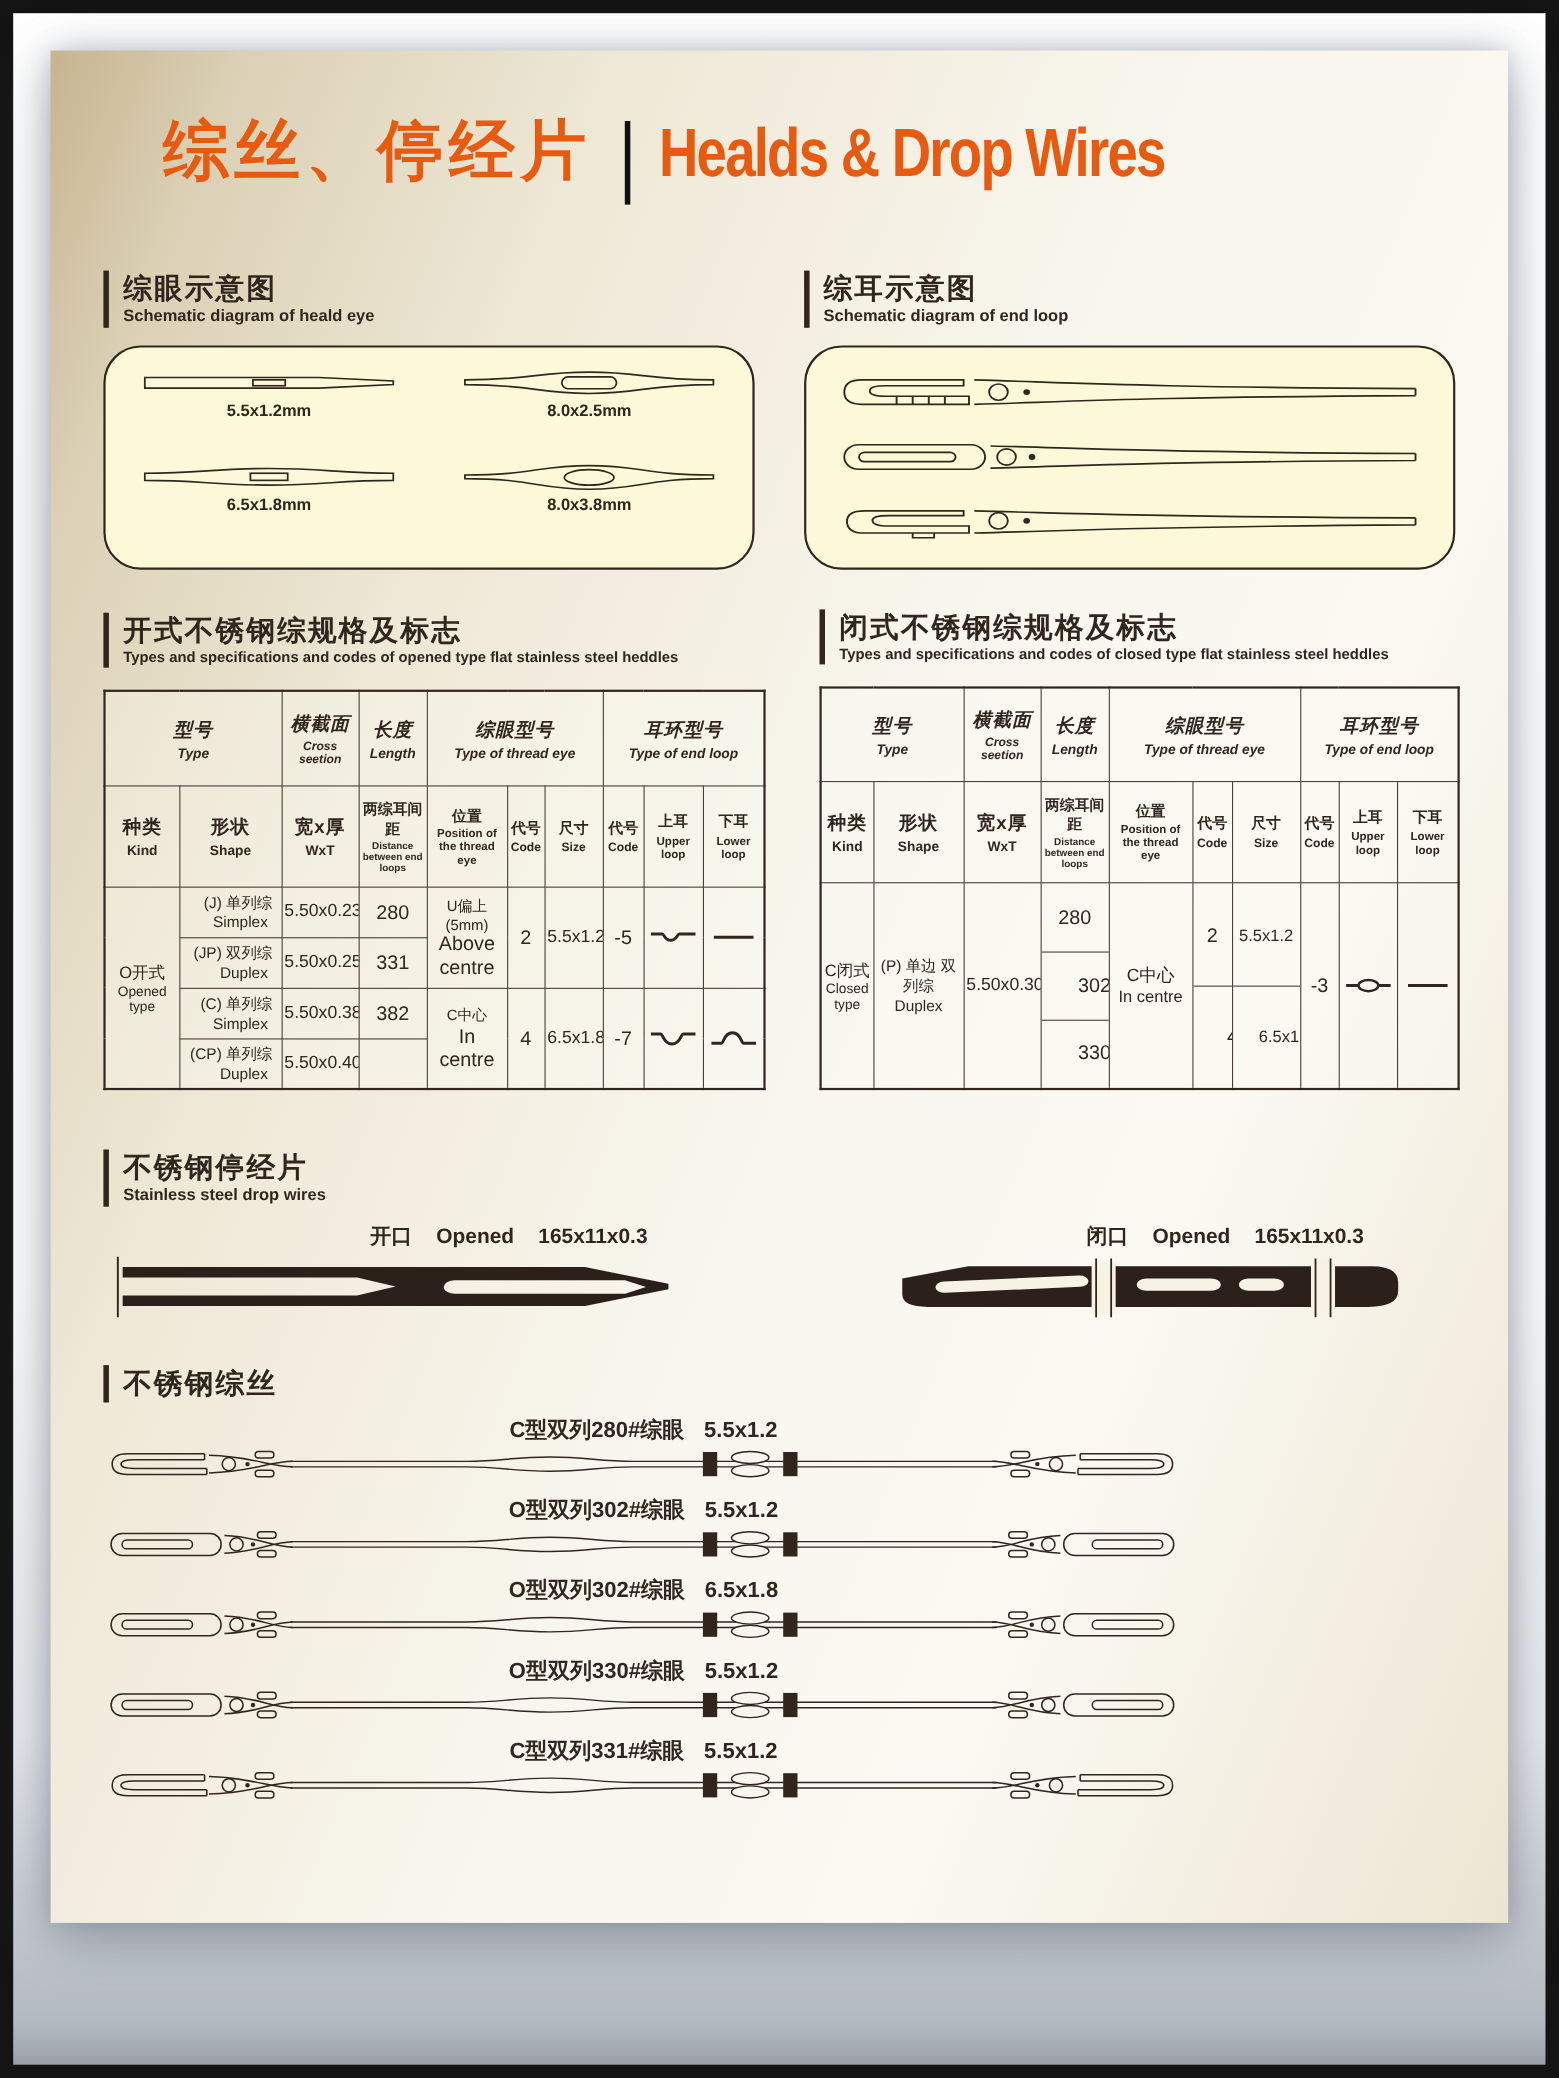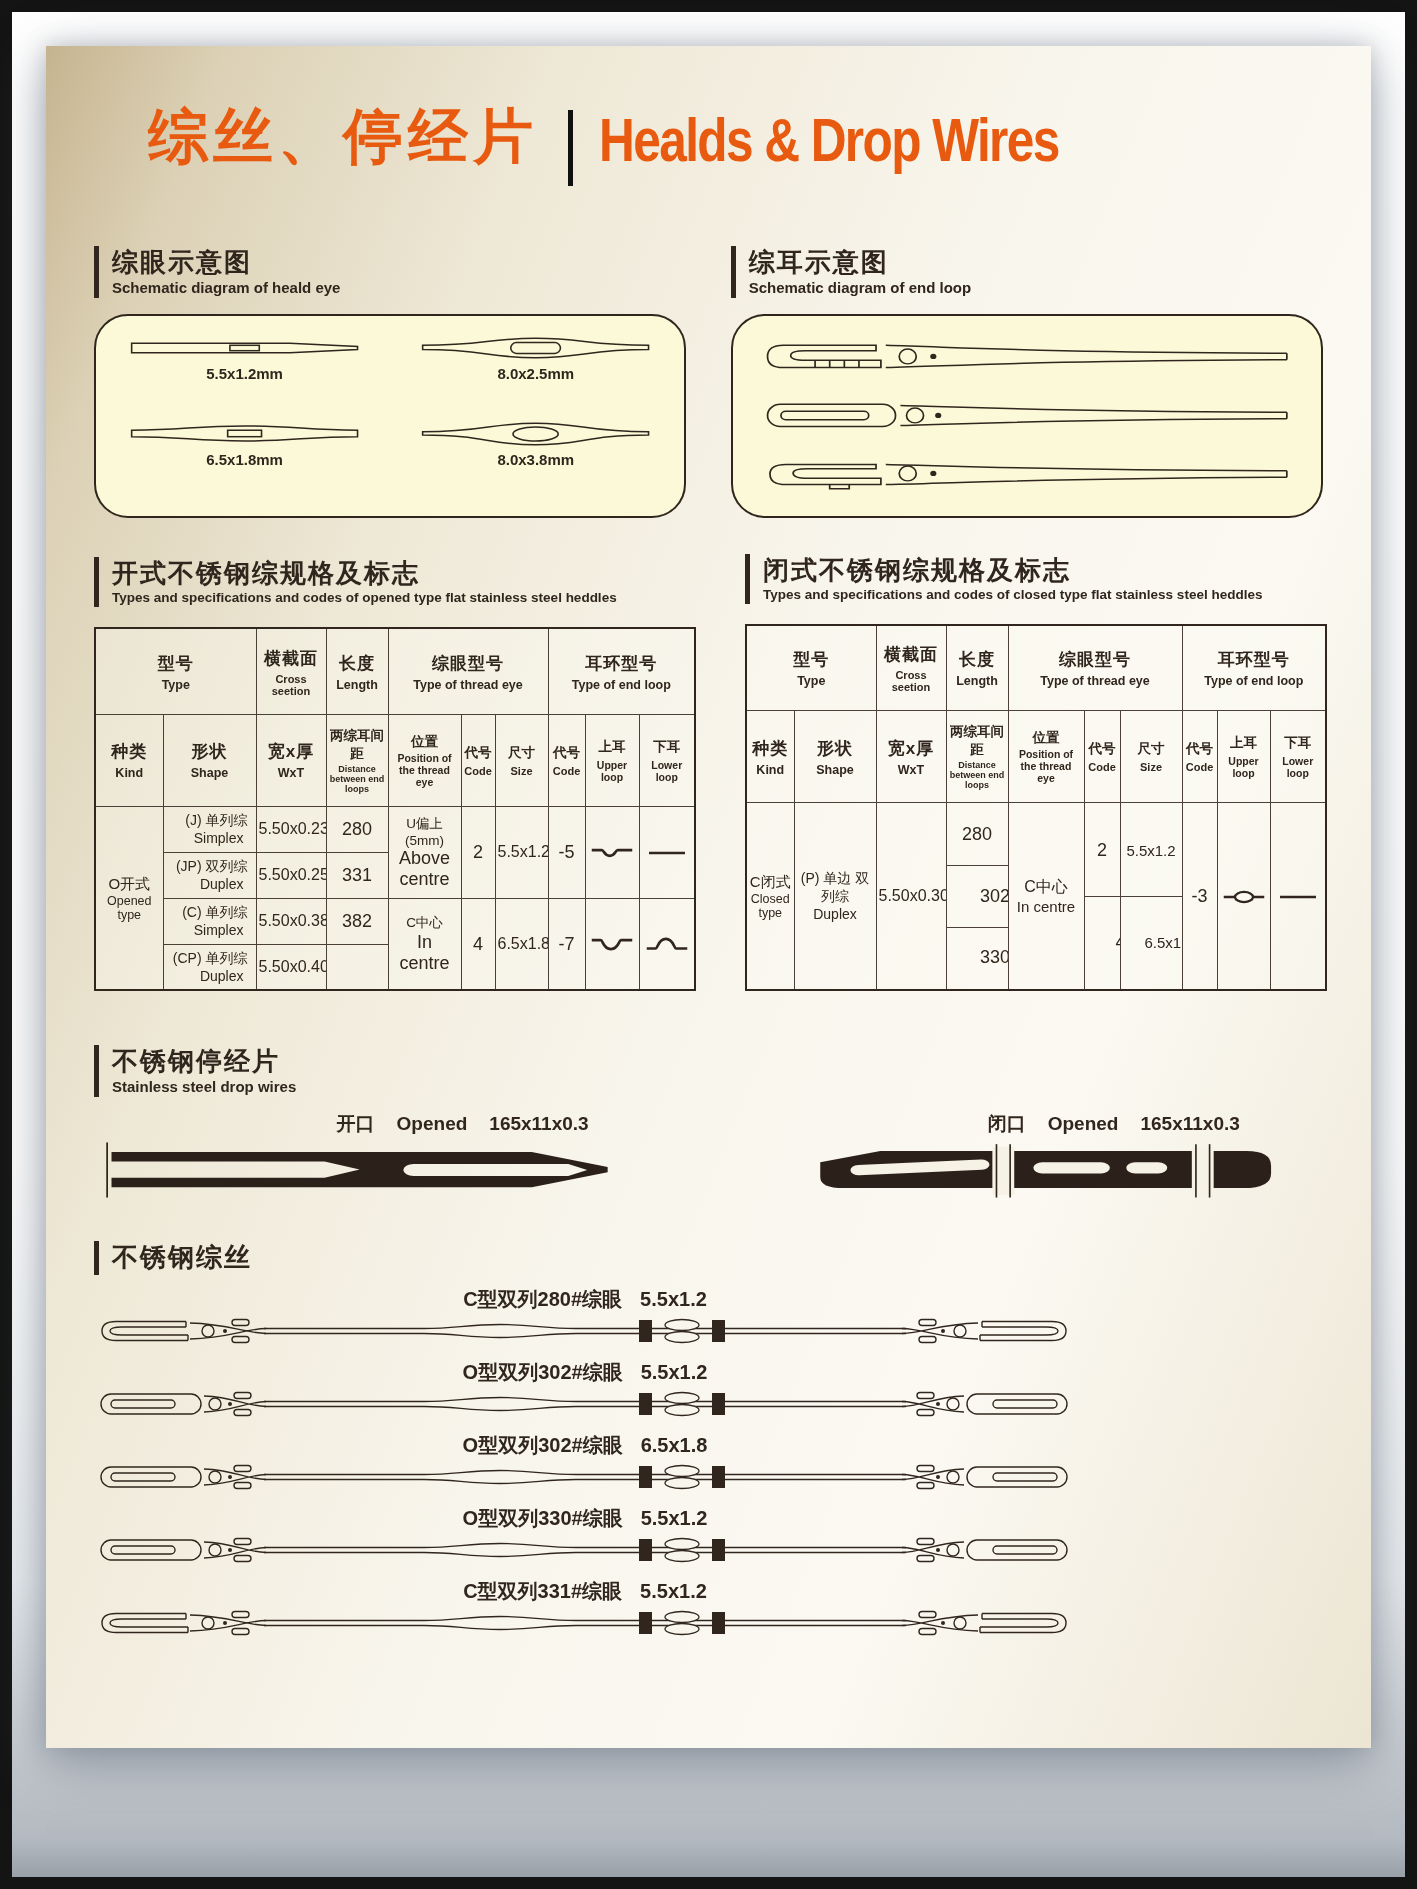--- a/index.html
+++ b/index.html
@@ -34,21 +34,21 @@
               padding:12px 26px;box-sizing:border-box;}
   .loop-stack svg{width:100%;height:36px;display:block;}
   
   .sec-tables{margin-top:104px;display:flex;justify-content:space-between;align-items:flex-end;}
   .tbl-col-l{width:600px;}
   .tbl-col-r{width:578px;}
   table.spec{border-collapse:collapse;width:100%;table-layout:fixed;margin-top:20px;
              border:2.5px solid #30261d;background:rgba(253,251,244,.35);}
   table.spec th,table.spec td{border:1px solid #4a4038;text-align:center;vertical-align:middle;
              padding:1px 2px;overflow:hidden;}
-  tr.hr1{height:86px;} tr.hr2{height:92px;} tr.dr{height:46px;}
+  tr.hr1{height:86px;font-style:italic;} tr.hr2{height:92px;} tr.dr{height:46px;}
   .hcn{display:block;font-size:17px;font-weight:700;letter-spacing:1px;}
   .hen{display:block;font-size:12.5px;font-weight:700;margin-top:3px;}
   .hen-sm{display:block;font-size:9px;font-weight:700;margin-top:1px;}
   .hcn-sm{display:block;font-size:13.5px;font-weight:700;}
   .kcn{display:block;font-size:15px;font-weight:400;}
   .ken{display:block;font-size:12.5px;}
   .scn{display:block;font-size:14px;text-align:right;padding-right:6px;}
   .sen{display:block;font-size:14px;text-align:right;padding-right:10px;}
   .scn-c{display:block;font-size:14px;} .sen-c{display:block;font-size:14px;}
   .pcn{display:block;font-size:13.5px;} .pen{display:block;font-size:18px;}

